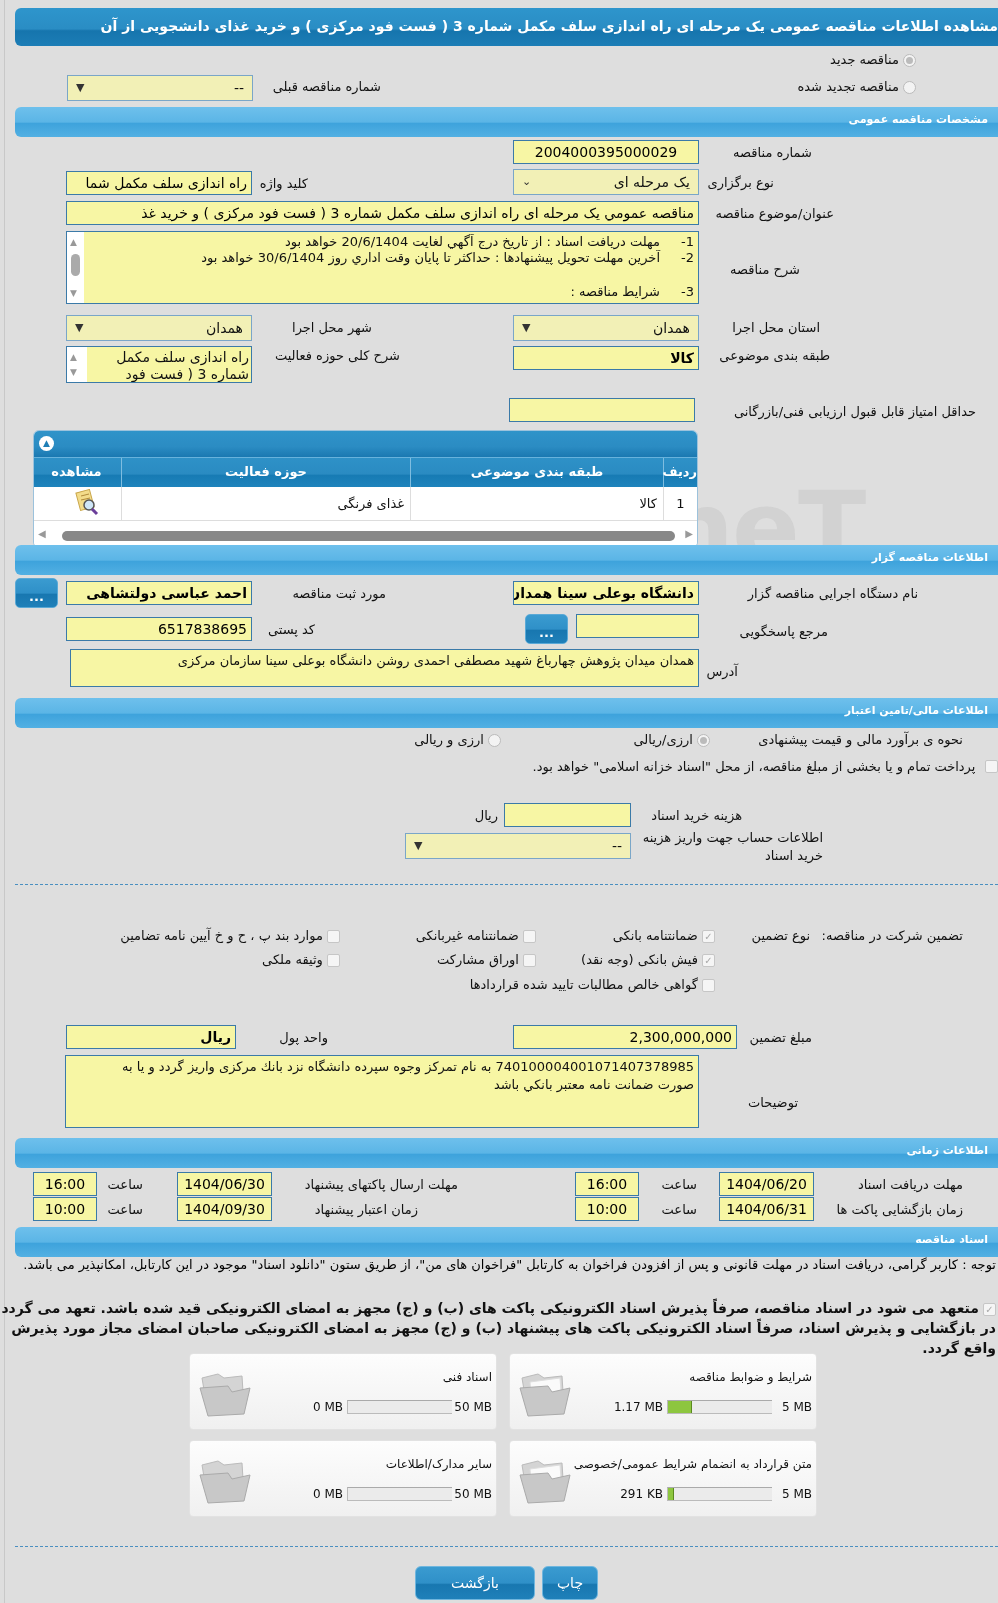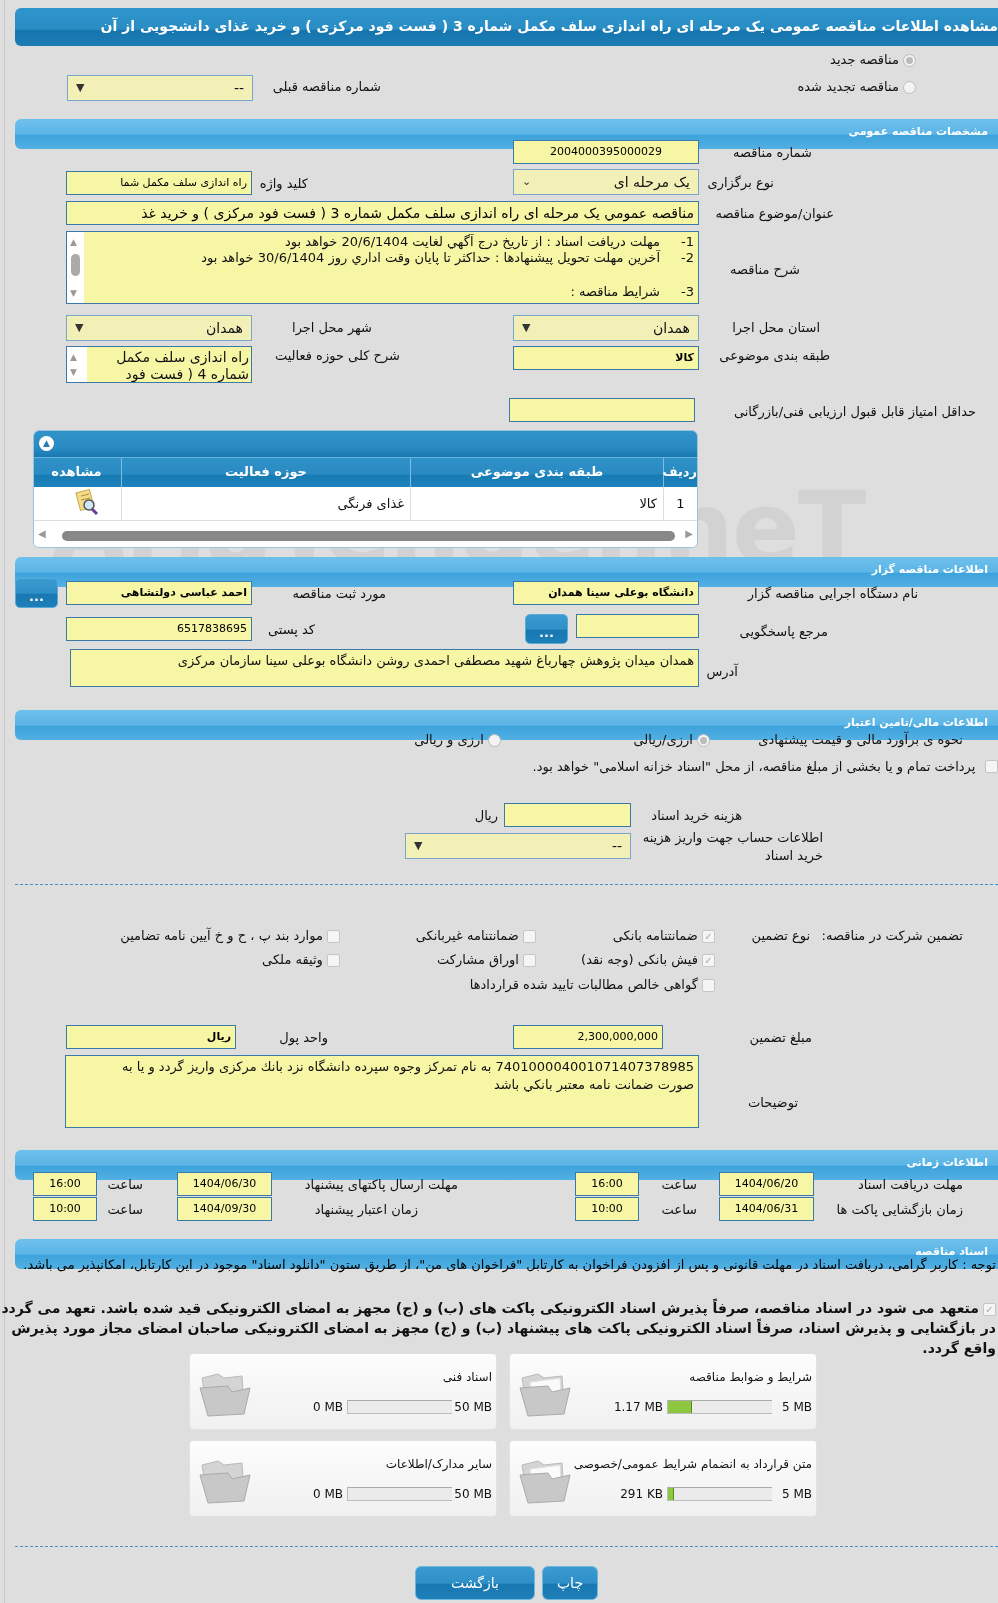--- a/index.html
+++ b/index.html
@@ -18,27 +18,27 @@
     background: linear-gradient(#2e95cc 0%, #2a8dc4 55%, #1675ad 60%, #1c7db6 100%);
     border-radius: 6px 0 0 6px;
     color: #fff; font-weight: bold; font-size: 14px;
     line-height: 36px; padding-right: 0; white-space: nowrap; overflow: hidden;
   }
   .title-bar span { position: absolute; right: 0; }
   .sec-bar {
     position: absolute; left: 15px; width: 983px; height: 30px;
     background: linear-gradient(#6ec0ec 0%, #5bb5e6 50%, #3ea3dc 55%, #52b0e3 100%);
     border-radius: 6px 0 0 6px;
-    color: #fff; font-weight: bold; font-size: 11px; line-height: 26px; margin-top: 12px;
+    color: #fff; font-weight: bold; font-size: 11px; line-height: 26px;
   }
   .sec-bar span { position: absolute; right: 10px; }
   .lbl { position: absolute; font-size: 13px; white-space: nowrap; color: #111; }
   .inp {
     position: absolute; background: #f7f6a4; border: 1px solid #3b7aa8;
-    height: 24px; line-height: 22px; font-size: 11px; white-space: nowrap; overflow: hidden;
+    height: 24px; line-height: 22px; font-size: 14px; white-space: nowrap; overflow: hidden;
     padding: 0 4px; color: #000;
   }
   .inp.bold { font-weight: bold; }
   .inp.center { text-align: center; }
   .inp.ltr { direction: ltr; text-align: right; }
   .sel {
     position: absolute; background: #f2f0b6; border: 1px solid #7aa6c8;
     height: 26px; line-height: 24px; font-size: 14px; padding: 0 8px; white-space: nowrap; overflow: hidden;
   }
   .sel .arrow { position: absolute; left: 8px; top: 0; font-size: 11px; color: #333; }
@@ -179,21 +179,21 @@
 <div class="inp bold" style="left:513px; top:346px; width:186px;">کالا</div>
 
 <div class="lbl" style="right:598px; top:348px;">شرح کلی حوزه فعالیت</div>
 <div class="textarea" style="left:66px; top:346px; width:186px; height:37px;">
   <div class="vscroll" style="width:20px;">
     <span class="up">▲</span>
     <span class="down">▼</span>
   </div>
   <div style="position:absolute; right:2px; top:2px; font-size:14px; line-height:17px;">
     <div>راه اندازی سلف مکمل</div>
-    <div>شماره 4 ( فست فود</div>
+    <div>شماره 3 ( فست فود</div>
   </div>
 </div>
 
 <div class="lbl" style="right:22px; top:404px;">حداقل امتیاز قابل قبول ارزیابی فنی/بازرگانی</div>
 <div class="inp" style="left:509px; top:398px; width:186px;"></div>
 
 <div class="grid">
   <div class="grid-head">
     <span style="position:absolute; right:2px;margin-top:21px;">حوزه های فعالیت</span>
     <span style="position:absolute; left:5px; top:5px; width:15px; height:15px; border-radius:50%; background:#fff; color:#1f7fb6; font-size:9px; line-height:15px; text-align:center;">▲</span>
@@ -303,21 +303,21 @@
 <div class="lbl" style="right:658px; top:952px;">
   <span class="chk"></span>
   <span>وثیقه ملکی</span>
 </div>
 <div class="lbl" style="right:283px; top:977px;">
   <span class="chk"></span>
   <span>گواهی خالص مطالبات تایید شده قراردادها</span>
 </div>
 
 <div class="lbl" style="right:186px; top:1030px;">مبلغ تضمین</div>
-<div class="inp ltr" style="left:513px; top:1025px; width:150px;">2,300,000,000</div>
+<div class="inp ltr" style="left:513px; top:1025px; width:224px;">2,300,000,000</div>
 
 <div class="lbl" style="right:670px; top:1030px;">واحد پول</div>
 <div class="inp bold" style="left:66px; top:1025px; width:170px;">ریال</div>
 
 <div class="lbl" style="right:200px; top:1095px;">توضیحات</div>
 <div class="textarea" style="left:65px; top:1055px; width:634px; height:73px; padding:2px 4px; line-height:18px;">
   <div style="white-space:nowrap;">740100004001071407378985 به نام تمركز وجوه سپرده دانشگاه نزد بانك مركزی واريز گردد و يا به</div>
   <div style="white-space:nowrap;">صورت ضمانت نامه معتبر بانكي باشد</div>
 </div>
 

